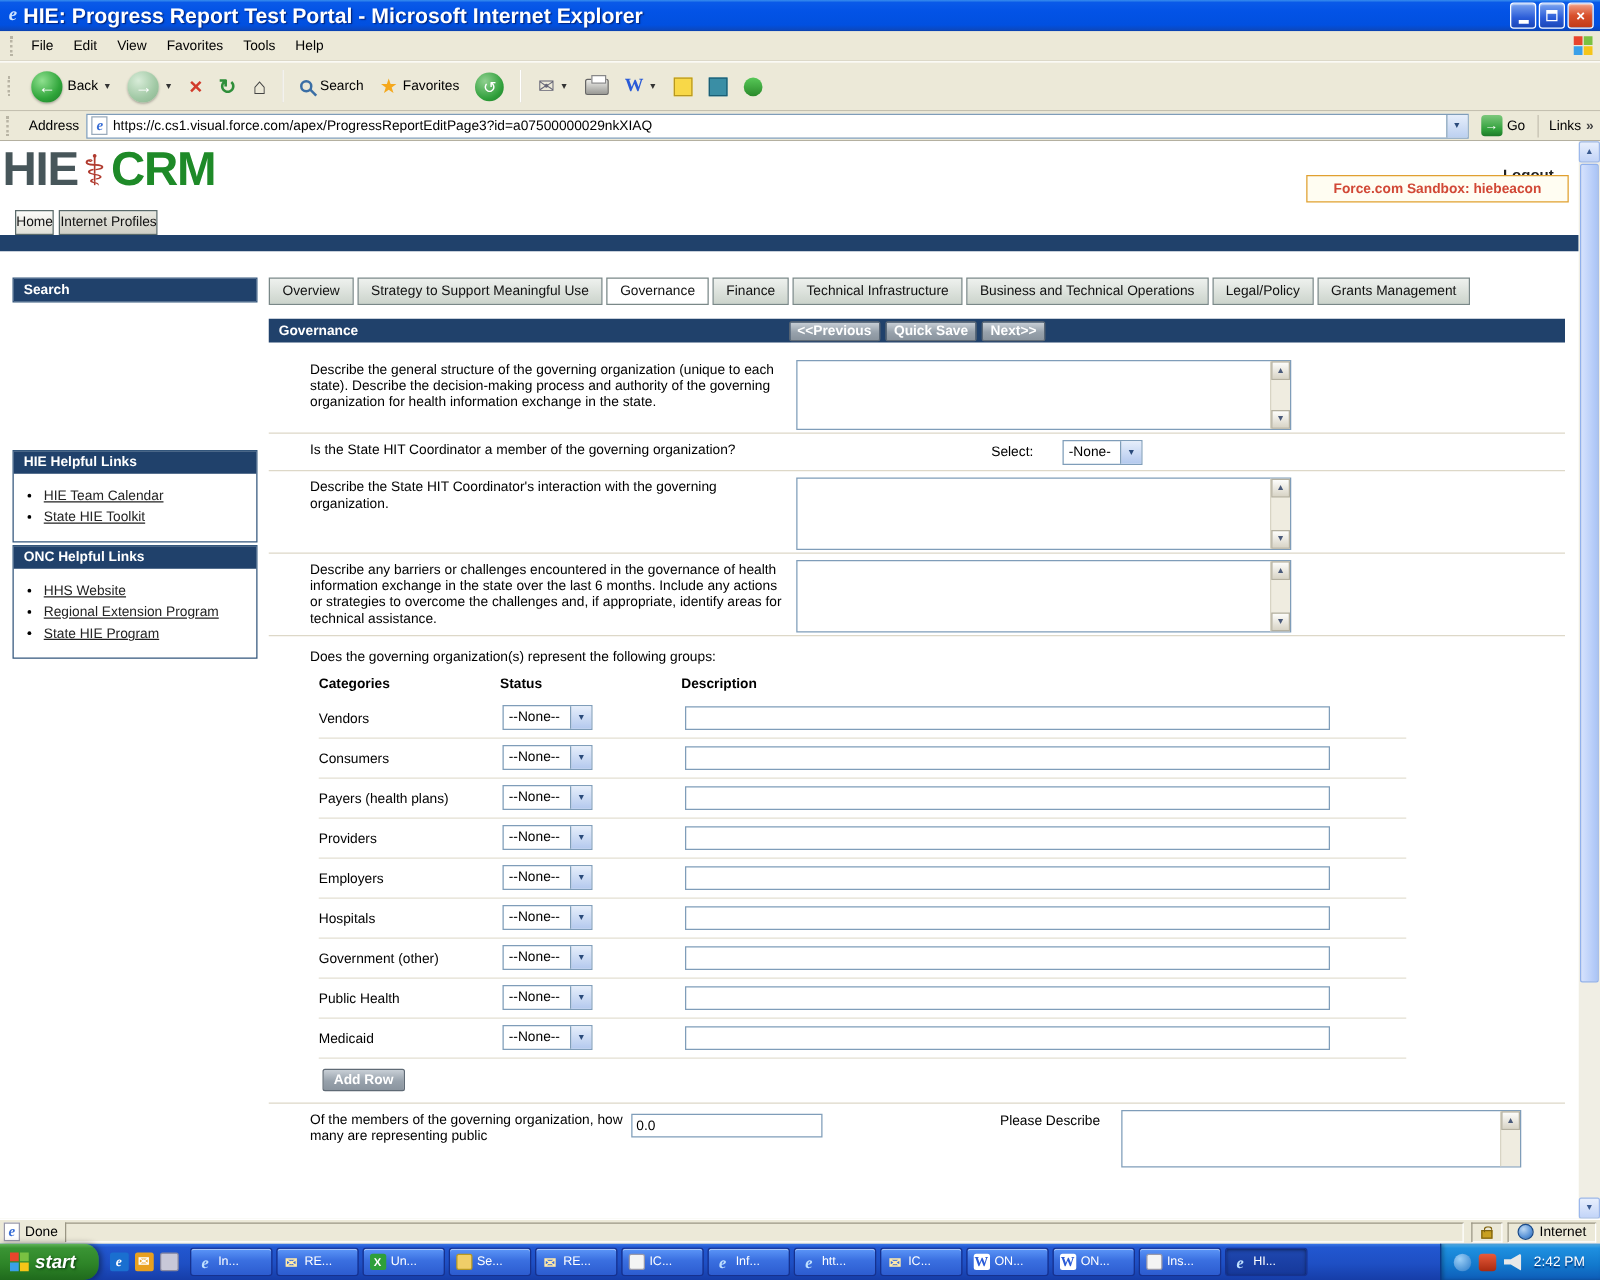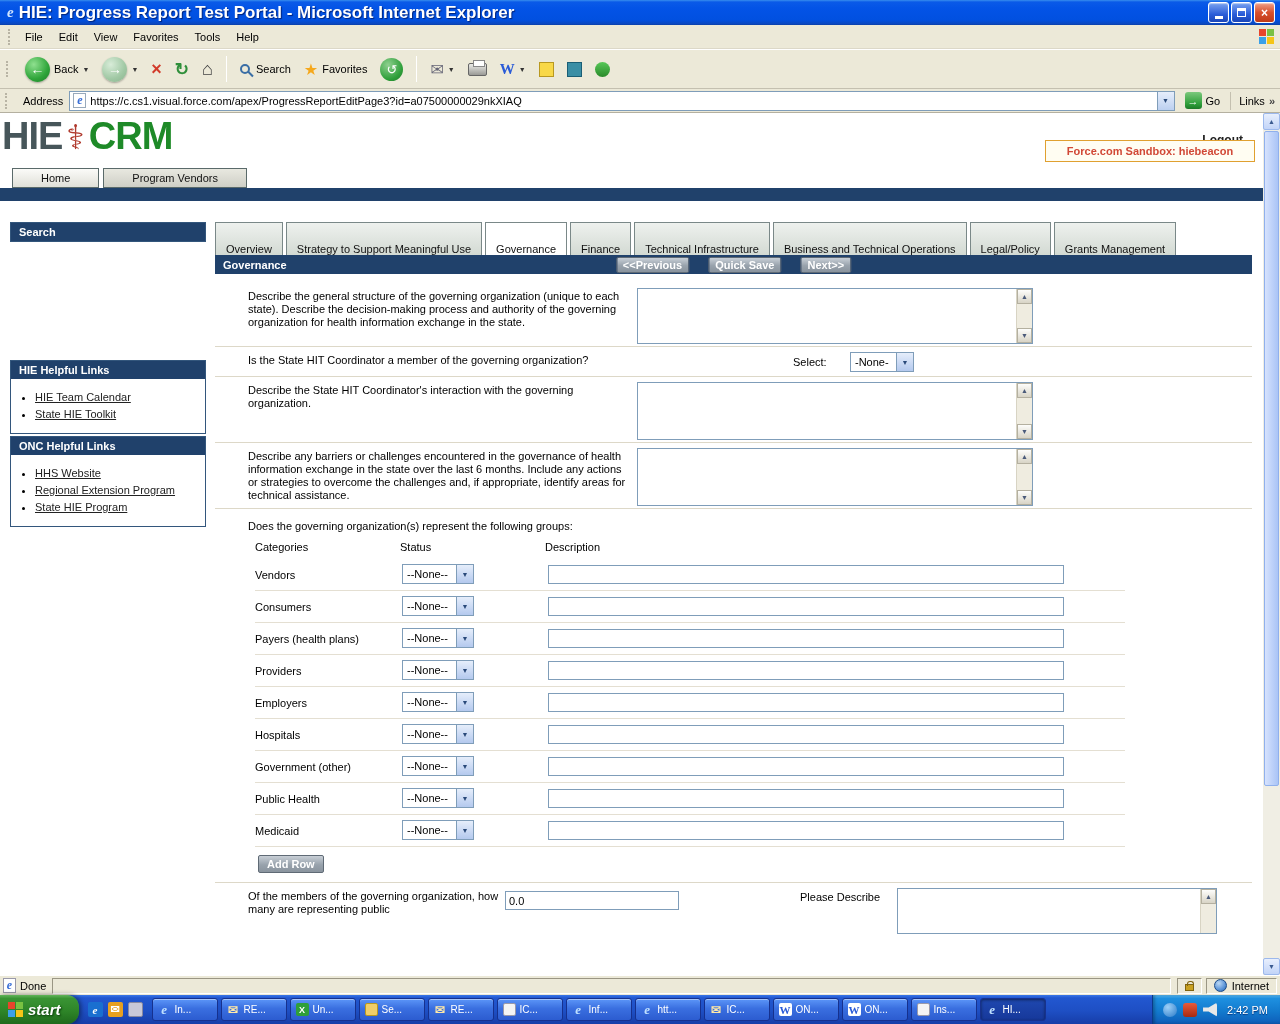--- a/index.html
+++ b/index.html
@@ -77,21 +77,21 @@
   
   .page-header{position:relative;height:88px;background:#fff}
   .logo{position:absolute;left:2px;top:2px;display:flex;align-items:center}
   .logo-hie{font-size:38px;font-weight:bold;color:#47565a;letter-spacing:-1px}
   .logo-cad{font-size:34px;color:#b03a2e;margin:0 4px}
   .logo-crm{font-size:38px;font-weight:bold;color:#1e8a28;letter-spacing:-1px}
   .logout{position:absolute;right:20px;top:20px;font-weight:bold;font-size:12px;color:#222;text-decoration:underline}
   .sandbox{position:absolute;right:8px;top:27px;width:210px;height:22px;border:1px solid #e0a030;background:#fffdf2;color:#d14836;
     font-weight:bold;font-size:11px;display:flex;align-items:center;justify-content:center}
   .navtabs{position:absolute;left:12px;bottom:13px;display:flex;gap:4px}
-  .ntab{border:1px solid #5a6a6a;padding:3px 28px;background:linear-gradient(#fbfbf8,#e0e0d8);color:#111}
+  .ntab{border:1px solid #5a6a6a;padding:3px 0;background:linear-gradient(#fbfbf8,#e0e0d8);color:#111}
   .ntab.active{background:linear-gradient(#e8e8e0,#cfcfc6)}
   .navband{position:absolute;left:0;bottom:0;width:100%;height:13px;background:#20416b}
 
   
   .panel{position:absolute;left:10px;width:196px;border:1px solid #33567c;background:#fff}
   .p-search{top:109px}.p-hie{top:247px}.p-onc{top:323px}
   .panel-h{background:#20416b;color:#fff;font-weight:bold;padding:3px 8px}
   .panel-b{padding:8px 9px}
   .xpsel{display:inline-flex;border:1px solid #7f9db9;background:#fff;height:20px;align-items:center;vertical-align:middle}
   .xpsel .xv{flex:1;padding:0 4px;white-space:nowrap;overflow:hidden}
@@ -102,49 +102,49 @@
     font-weight:bold;font-size:11px;padding:2px 8px;white-space:nowrap}
   .go-sf{margin-top:8px}
   .dashsep{border-top:1px dashed #999;margin:13px 0 9px}
   .alink{color:#222;text-decoration:underline}
   .panel-b ul{list-style:disc;margin-left:15px}
   .panel-b li{margin:4px 0;line-height:13px}
 
   
   .main{position:absolute;left:215px;top:109px;width:1037px}
   .tabstrip{display:flex;gap:3px;height:22px}
-  .tab{background:linear-gradient(#eef1ee,#ccd4cc);border:1px solid #7a8888;padding:20px 10px;color:#111;white-space:nowrap}
+  .tab{background:linear-gradient(#eef1ee,#ccd4cc);border:1px solid #7a8888;padding:4px 10px;color:#111;white-space:nowrap}
   .tab.active{background:#fff}
   .secbar{margin-top:11px;height:19px;background:#20416b;position:relative;display:flex;align-items:center;color:#fff}
   .sec-title{font-weight:bold;padding-left:8px}
-  .sec-btns{position:absolute;left:50%;transform:translateX(-50%);display:flex;gap:19px}
+  .sec-btns{position:absolute;left:50%;transform:translateX(-50%);display:flex;gap:4px}
   .sec-btns .sfbtn{padding:1px 6px}
   .form{margin-top:9px}
   .qrow{position:relative;border-bottom:1px solid #ddd8c8}
   .r1{height:64px}.r2{height:30px}.r3{height:66px}
   .qlabel{position:absolute;left:33px;top:7px;width:385px;line-height:13px;color:#000}
   .ta{position:absolute;left:422px;top:5px;width:396px;height:58px;border:1px solid #7f9db9;background:#fff}
   .r1 .ta{height:56px}
   .rail{position:absolute;top:0;right:0;bottom:0;width:16px;background:#efece0;border-left:1px solid #d8d4c4;display:flex;flex-direction:column;justify-content:space-between}
   .ra{display:block;width:15px;height:15px;background:linear-gradient(#fdfdfb,#d8d4c6);border:1px solid #b4b0a0;font-size:7px;line-height:13px;text-align:center;color:#4a5a7a}
   .sel-label{position:absolute;left:578px;top:9px}
   .q2sel{position:absolute;left:635px;top:5px;width:64px}
   .intro{padding:11px 0 5px 33px}
   .gtable{margin-left:40px;width:870px}
-  .ghead{position:relative;height:22px;font-weight:normal}
+  .ghead{position:relative;height:22px;font-weight:bold}
   .gh{position:absolute;top:4px}
   .gh1{left:0}.gh2{left:145px}.gh3{left:290px}
   .grow{position:relative;height:32px;border-bottom:1px solid #e4dfd2}
   .gcat{position:absolute;left:0;top:10px}
   .gsel{position:absolute;left:147px;top:5px;width:72px}
   .ginput{position:absolute;left:293px;top:6px;width:516px;height:19px;border:1px solid #7f9db9;font-size:11px;padding:0 3px;font-family:"Liberation Sans",sans-serif}
   .addrow-row{padding:8px 0 9px 43px;border-bottom:1px solid #ddd8c8}
   .frow{position:relative;height:72px}
   .flabel{position:absolute;left:33px;top:7px;width:255px;line-height:13px}
-  .fcount{position:absolute;left:290px;top:8px;width:174px;height:19px;border:1px solid #7f9db9;font-size:11px;padding:0 3px;font-family:"Liberation Sans",sans-serif}
+  .fcount{position:absolute;left:290px;top:8px;width:153px;height:19px;border:1px solid #7f9db9;font-size:11px;padding:0 3px;font-family:"Liberation Sans",sans-serif}
   .fdesc{position:absolute;left:585px;top:8px}
   .fta{left:682px;top:5px;width:320px;height:46px}
 
   
   .statusbar{position:absolute;top:975px;width:100%;height:20px;background:#ece9d8;border-top:1px solid #fff;display:flex;align-items:center;padding:0 3px;gap:4px}
   .st-doc{color:#3a6fd6;font-weight:bold;font-style:italic;font-size:12px;font-family:"Liberation Serif",serif;border:1px solid #99a;background:#fff;width:13px;text-align:center;height:15px;line-height:13px}
   .st-spacer{flex:1;height:16px;border:1px solid;border-color:#9a9684 #fff #fff #9a9684;margin:0 2px}
   .st-panel{height:16px;border:1px solid;border-color:#9a9684 #fff #fff #9a9684;display:flex;align-items:center;padding:0 7px;gap:5px}
   .lock-i{width:9px;height:7px;background:#c8a020;border:1px solid #806410;position:relative;margin-top:3px}
   .lock-i::before{content:"";position:absolute;left:1px;top:-4px;width:5px;height:4px;border:1px solid #806410;border-bottom:none;border-radius:3px 3px 0 0}
@@ -295,21 +295,21 @@
       <div class="page-header">
         <span class="logo">
           <span class="logo-hie">HIE</span>
           <span class="logo-cad">⚕</span>
           <span class="logo-crm">CRM</span>
         </span>
         <span class="logout">Logout</span>
         <span class="sandbox">Force.com Sandbox: hiebeacon</span>
         <span class="navtabs">
           <span class="ntab">Home</span>
-          <span class="ntab active">Program Vendors</span>
+          <span class="ntab active">Internet Profiles</span>
         </span>
         <span class="navband"></span>
       </div>
 
       <div class="panel p-search">
         <div class="panel-h">Search</div>
       </div>
 
       <div class="panel p-hie">
         <div class="panel-h">HIE Helpful Links</div>

